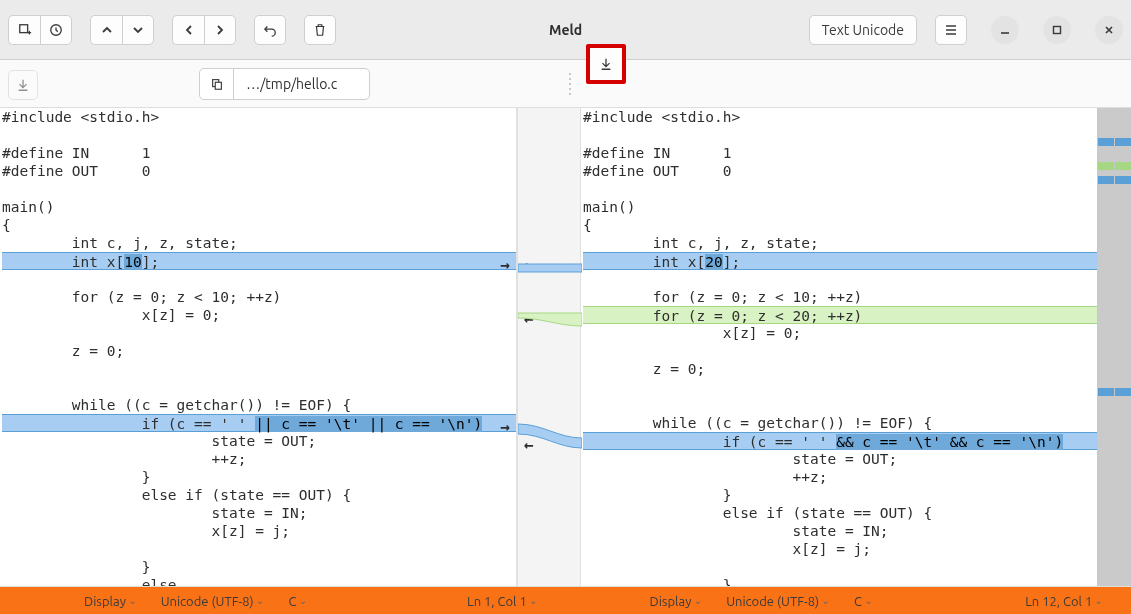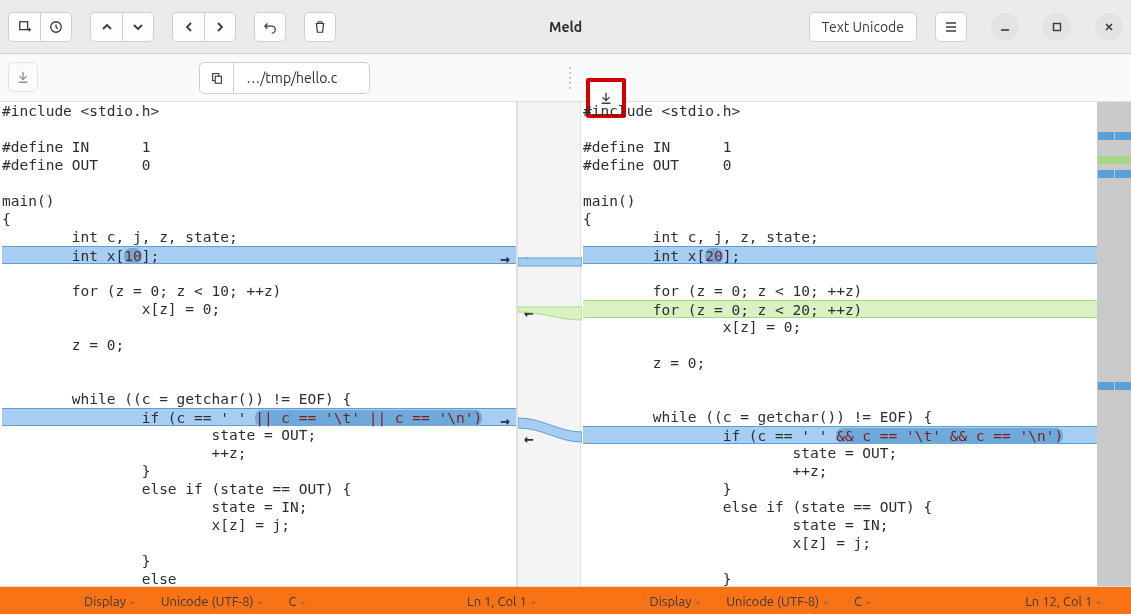--- a/index.html
+++ b/index.html
@@ -10,21 +10,21 @@
   width: 1131px;
   height: 614px;
   overflow: hidden;
   display: flex;
   flex-direction: column;
   color: #2e2e2e;
 }
 
 
 .headerbar {
-  height: 54px;
+  height: 60px;
   background: #ebebeb;
   border-bottom: 1px solid #d0d0d0;
   display: flex;
   align-items: center;
   padding: 5px 8px;
   gap: 18px;
 }
 .btn {
   height: 30px;
   min-width: 32px;
@@ -67,21 +67,21 @@
 .filerow {
   height: 48px;
   background: #fafafa;
   display: flex;
   align-items: center;
   border-bottom: 1px solid #ddd;
 }
 .filecol {
   flex: 1;
   display: flex;
-  align-items: flex-start;
+  align-items: flex-end;
   justify-content: center;
   gap: 12px;
   position: relative;
 }
 .filecol-left { padding-left: 8px; }
 .save-btn {
   position: absolute;
   left: 8px;
   width: 30px; height: 30px;
   border:1px solid #cfcfcf;
@@ -143,21 +143,21 @@
 .hilite-blue {
   background: #a7cef2;
   border-top:1px solid #5a9fd6;
   border-bottom:1px solid #5a9fd6;
 }
 .hilite-green {
   background: #d9f2c4;
   border-top:1px solid #a6d884;
   border-bottom:1px solid #a6d884;
 }
-.diff-sel { background:#6fa9da; color:#7f1d1d;border-radius:7px; }
+.diff-sel { background:#6fa9da; color:#000000; }
 .gutter {
   width: 64px;
   position:relative;
   background:#f4f4f4;
   border-left:1px solid #e0e0e0;
   border-right:1px solid #e0e0e0;
 }
 .mini {
   width: 34px;
   background:#e6e6e6;

